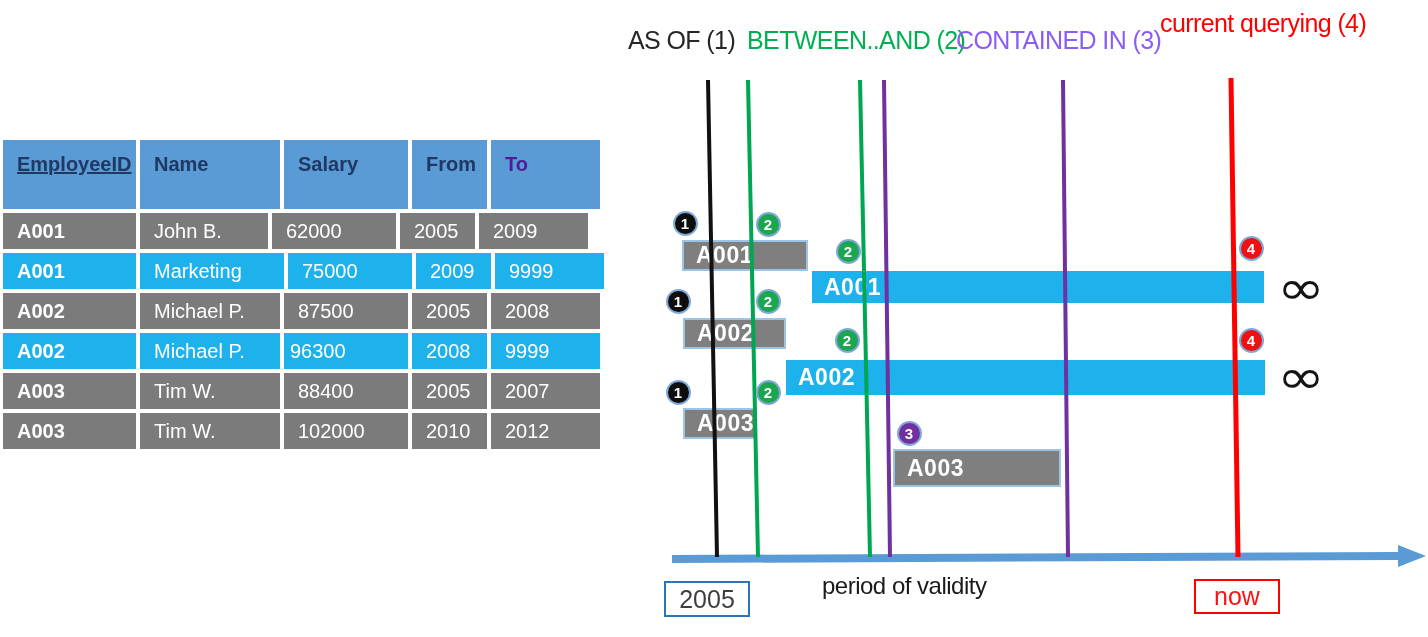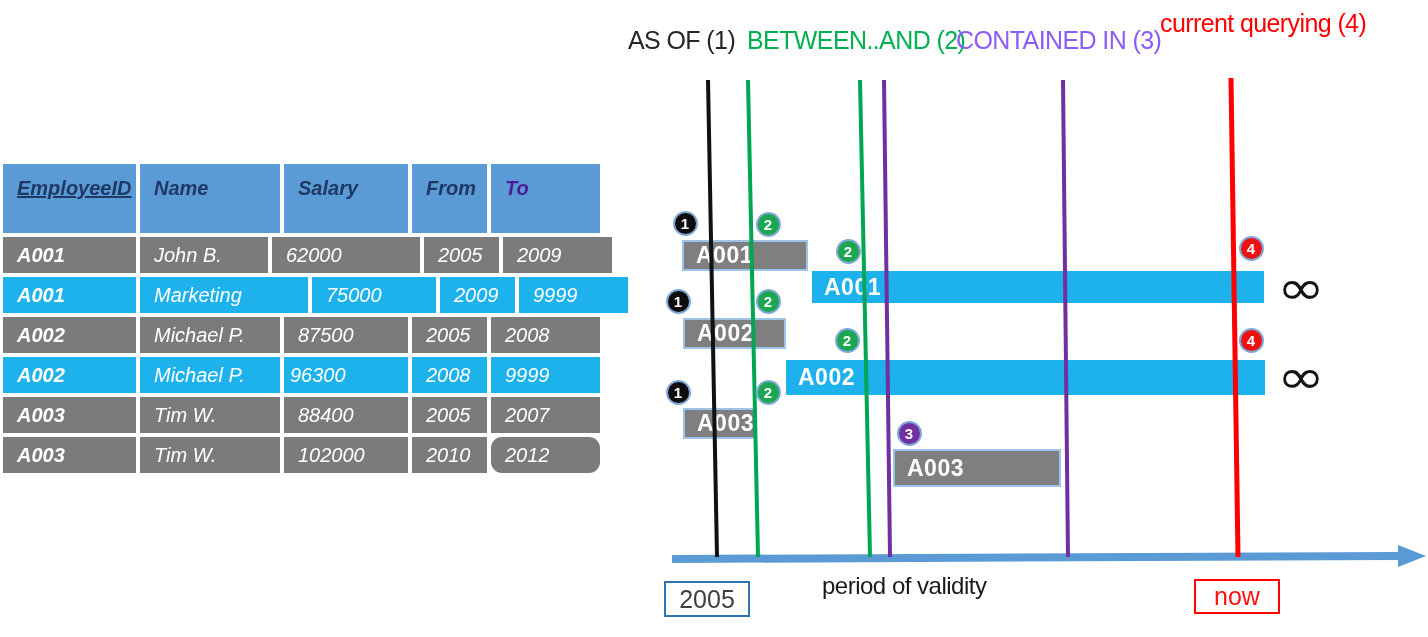--- a/index.html
+++ b/index.html
@@ -1,21 +1,21 @@
 <!DOCTYPE html>
 <html><head>
 <meta charset="utf-8">
 <style>
   html,body{margin:0;padding:0;background:#ffffff;}
   #stage{
     position:relative;width:1428px;height:637px;background:#ffffff;overflow:hidden;
     font-family:"Liberation Sans",sans-serif;
   }
   
-  #employee-table{position:absolute;left:3px;top:164px;font-style:italic;}
+  #employee-table{position:absolute;left:3px;top:140px;}
   .t-row{display:flex;gap:4px;margin-bottom:4px;}
   .t-cell{
     box-sizing:border-box;display:flex;align-items:center;
     padding-left:14px;font-size:20px;color:#ffffff;height:36px;white-space:nowrap;
   }
   .t-header .t-cell{
     height:69px;align-items:flex-start;padding-top:13px;
     font-weight:bold;
   }
   .t-cell.key{ text-decoration:underline; }
@@ -74,27 +74,27 @@
       <div class="t-row t-header">
         <div class="t-cell key" style="width: 133px; background: rgb(91, 155, 213); color: rgb(31, 56, 100);">EmployeeID</div>
         <div class="t-cell" style="width: 140px; background: rgb(91, 155, 213); color: rgb(31, 56, 100);">Name</div>
         <div class="t-cell" style="width: 124px; background: rgb(91, 155, 213); color: rgb(31, 56, 100);">Salary</div>
         <div class="t-cell" style="width: 75px; background: rgb(91, 155, 213); color: rgb(31, 56, 100);">From</div>
         <div class="t-cell" style="width: 109px; background: rgb(91, 155, 213); color: #4c1d95;">To</div>
       </div>
       <div class="t-row">
         <div class="t-cell first" style="width: 133px; background: rgb(123, 123, 123);">A001</div>
         <div class="t-cell" style="width: 128px; background: rgb(123, 123, 123);">John B.</div>
-        <div class="t-cell" style="width: 148px; background: rgb(123, 123, 123);">62000</div>
+        <div class="t-cell" style="width: 124px; background: rgb(123, 123, 123);">62000</div>
         <div class="t-cell" style="width: 75px; background: rgb(123, 123, 123);">2005</div>
         <div class="t-cell" style="width: 109px; background: rgb(123, 123, 123);">2009</div>
       </div>
       <div class="t-row">
         <div class="t-cell first" style="width: 133px; background: rgb(29, 178, 236);">A001</div>
-        <div class="t-cell" style="width: 168px; background: rgb(29, 178, 236);">Marketing</div>
+        <div class="t-cell" style="width: 144px; background: rgb(29, 178, 236);">Marketing</div>
         <div class="t-cell" style="width: 124px; background: rgb(29, 178, 236);">75000</div>
         <div class="t-cell" style="width: 75px; background: rgb(29, 178, 236);">2009</div>
         <div class="t-cell" style="width: 109px; background: rgb(29, 178, 236);">9999</div>
       </div>
       <div class="t-row">
         <div class="t-cell first" style="width: 133px; background: rgb(123, 123, 123);">A002</div>
         <div class="t-cell" style="width: 140px; background: rgb(123, 123, 123);">Michael P.</div>
         <div class="t-cell" style="width: 124px; background: rgb(123, 123, 123);">87500</div>
         <div class="t-cell" style="width: 75px; background: rgb(123, 123, 123);">2005</div>
         <div class="t-cell" style="width: 109px; background: rgb(123, 123, 123);">2008</div>
@@ -111,21 +111,21 @@
         <div class="t-cell" style="width: 140px; background: rgb(123, 123, 123);">Tim W.</div>
         <div class="t-cell" style="width: 124px; background: rgb(123, 123, 123);">88400</div>
         <div class="t-cell" style="width: 75px; background: rgb(123, 123, 123);">2005</div>
         <div class="t-cell" style="width: 109px; background: rgb(123, 123, 123);">2007</div>
       </div>
       <div class="t-row">
         <div class="t-cell first" style="width: 133px; background: rgb(123, 123, 123);">A003</div>
         <div class="t-cell" style="width: 140px; background: rgb(123, 123, 123);">Tim W.</div>
         <div class="t-cell" style="width: 124px; background: rgb(123, 123, 123);">102000</div>
         <div class="t-cell" style="width: 75px; background: rgb(123, 123, 123);">2010</div>
-        <div class="t-cell" style="width: 109px; background: rgb(123, 123, 123); border-radius: 11px;">2012</div>
+        <div class="t-cell" style="width: 109px; background: rgb(123, 123, 123);">2012</div>
       </div>
     </div>
 
   <div id="legend">
       <div class="legend-item" style="left: 628px; top: 27px; color: rgb(38, 38, 38);">
         <div>AS OF (1)</div>
       </div>
       <div class="legend-item" style="left: 747px; top: 27px; color: rgb(0, 176, 80);">
         <div>BETWEEN..AND (2)</div>
       </div>

